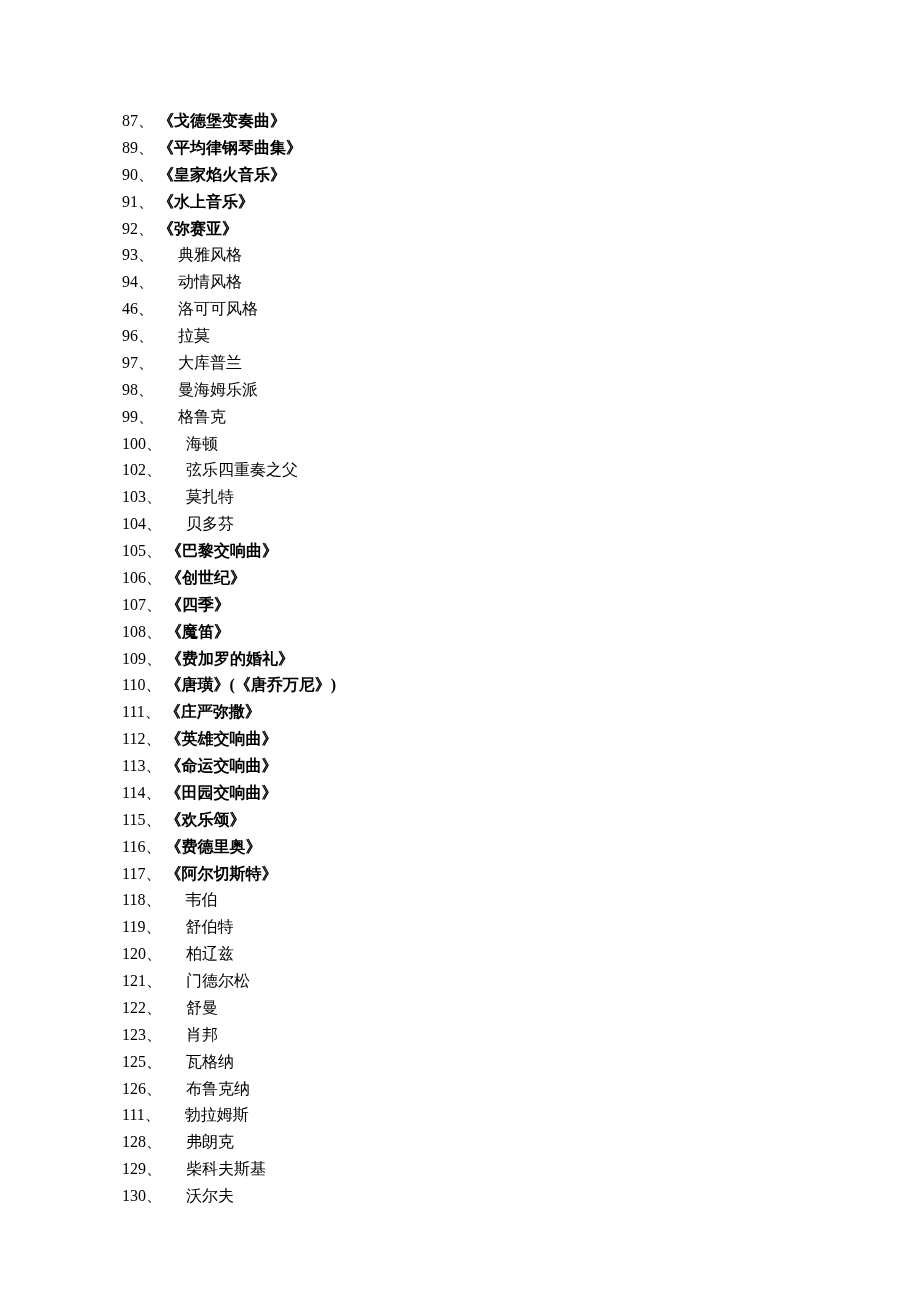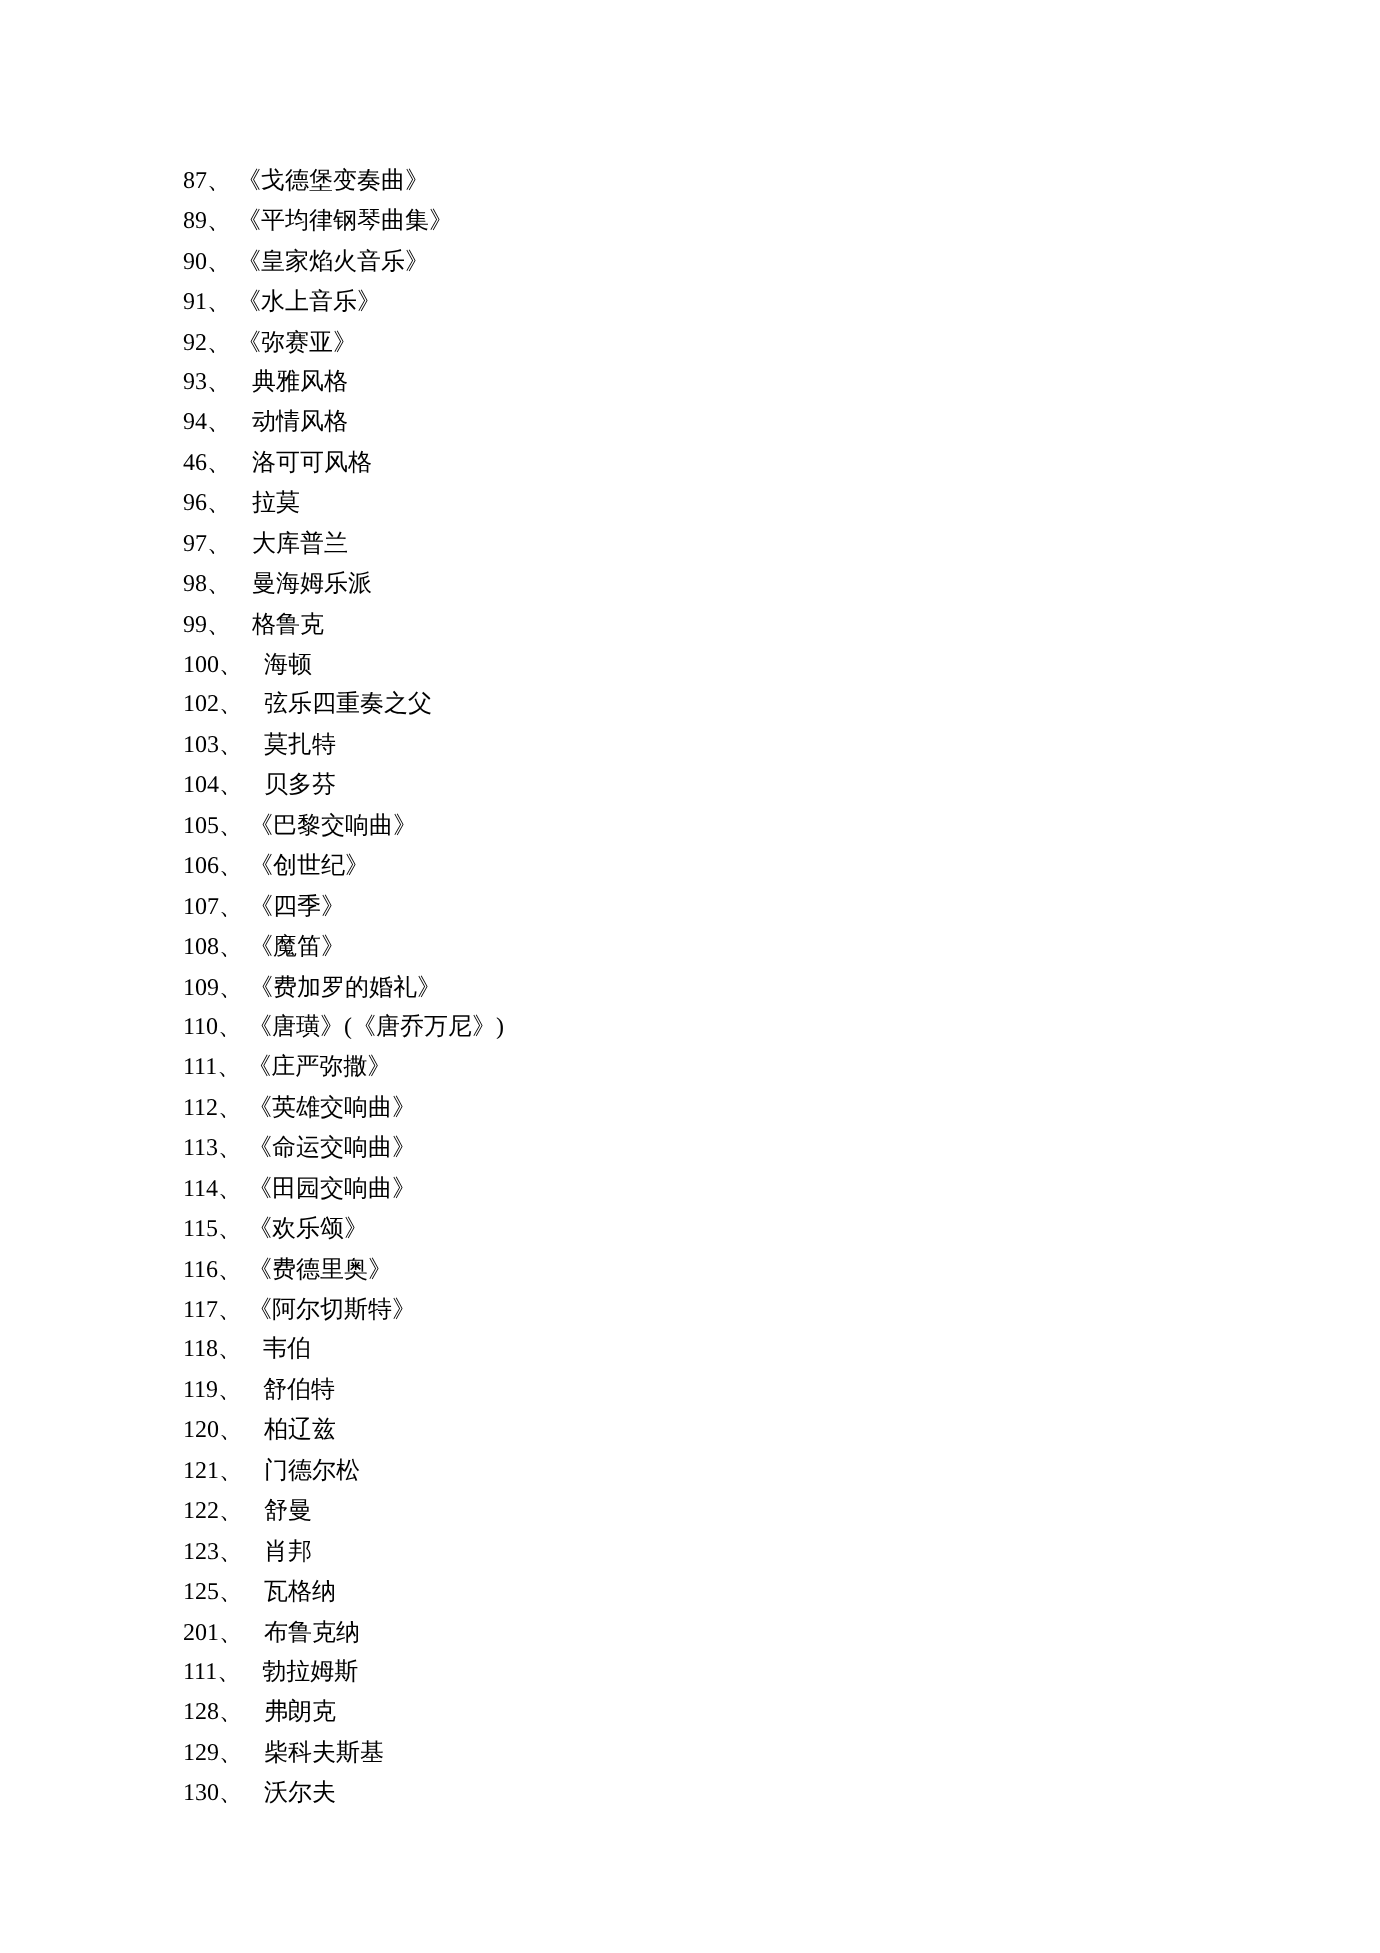--- a/index.html
+++ b/index.html
@@ -24,24 +24,25 @@
     .item-number {
       display: inline;
       margin-top: 22px;
     }
     .item-separator {
       display: inline;
     }
     .item-text {
       display: inline;
       margin-left: 4px;
+      font-weight: bold;
     }
     .item-text-wide {
       display: inline;
-      margin-left: 14px;
+      margin-left: 24px;
     }
   </style>
 </head>
 <body>
 
 <div id="list-container">
     <div class="list-item"><span class="item-number">87</span><span class="item-separator">、</span><span class="item-text">《戈德堡变奏曲》</span></div>
     <div class="list-item"><span class="item-number">89</span><span class="item-separator">、</span><span class="item-text">《平均律钢琴曲集》</span></div>
     <div class="list-item"><span class="item-number">90</span><span class="item-separator">、</span><span class="item-text">《皇家焰火音乐》</span></div>
     <div class="list-item"><span class="item-number">91</span><span class="item-separator">、</span><span class="item-text">《水上音乐》</span></div>
@@ -70,18 +71,18 @@
     <div class="list-item"><span class="item-number">115</span><span class="item-separator">、</span><span class="item-text">《欢乐颂》</span></div>
     <div class="list-item"><span class="item-number">116</span><span class="item-separator">、</span><span class="item-text">《费德里奥》</span></div>
     <div class="list-item"><span class="item-number">117</span><span class="item-separator">、</span><span class="item-text">《阿尔切斯特》</span></div>
     <div class="list-item"><span class="item-number">118</span><span class="item-separator">、</span><span class="item-text-wide">韦伯</span></div>
     <div class="list-item"><span class="item-number">119</span><span class="item-separator">、</span><span class="item-text-wide">舒伯特</span></div>
     <div class="list-item"><span class="item-number">120</span><span class="item-separator">、</span><span class="item-text-wide">柏辽兹</span></div>
     <div class="list-item"><span class="item-number">121</span><span class="item-separator">、</span><span class="item-text-wide">门德尔松</span></div>
     <div class="list-item"><span class="item-number">122</span><span class="item-separator">、</span><span class="item-text-wide">舒曼</span></div>
     <div class="list-item"><span class="item-number">123</span><span class="item-separator">、</span><span class="item-text-wide">肖邦</span></div>
     <div class="list-item"><span class="item-number">125</span><span class="item-separator">、</span><span class="item-text-wide">瓦格纳</span></div>
-    <div class="list-item"><span class="item-number">201</span><span class="item-separator">、</span><span class="item-text-wide">布鲁克纳</span></div>
+    <div class="list-item"><span class="item-number">126</span><span class="item-separator">、</span><span class="item-text-wide">布鲁克纳</span></div>
     <div class="list-item"><span class="item-number">111</span><span class="item-separator">、</span><span class="item-text-wide">勃拉姆斯</span></div>
     <div class="list-item"><span class="item-number">128</span><span class="item-separator">、</span><span class="item-text-wide">弗朗克</span></div>
     <div class="list-item"><span class="item-number">129</span><span class="item-separator">、</span><span class="item-text-wide">柴科夫斯基</span></div>
     <div class="list-item"><span class="item-number">130</span><span class="item-separator">、</span><span class="item-text-wide">沃尔夫</span></div>
   </div>
 
 </body></html>

